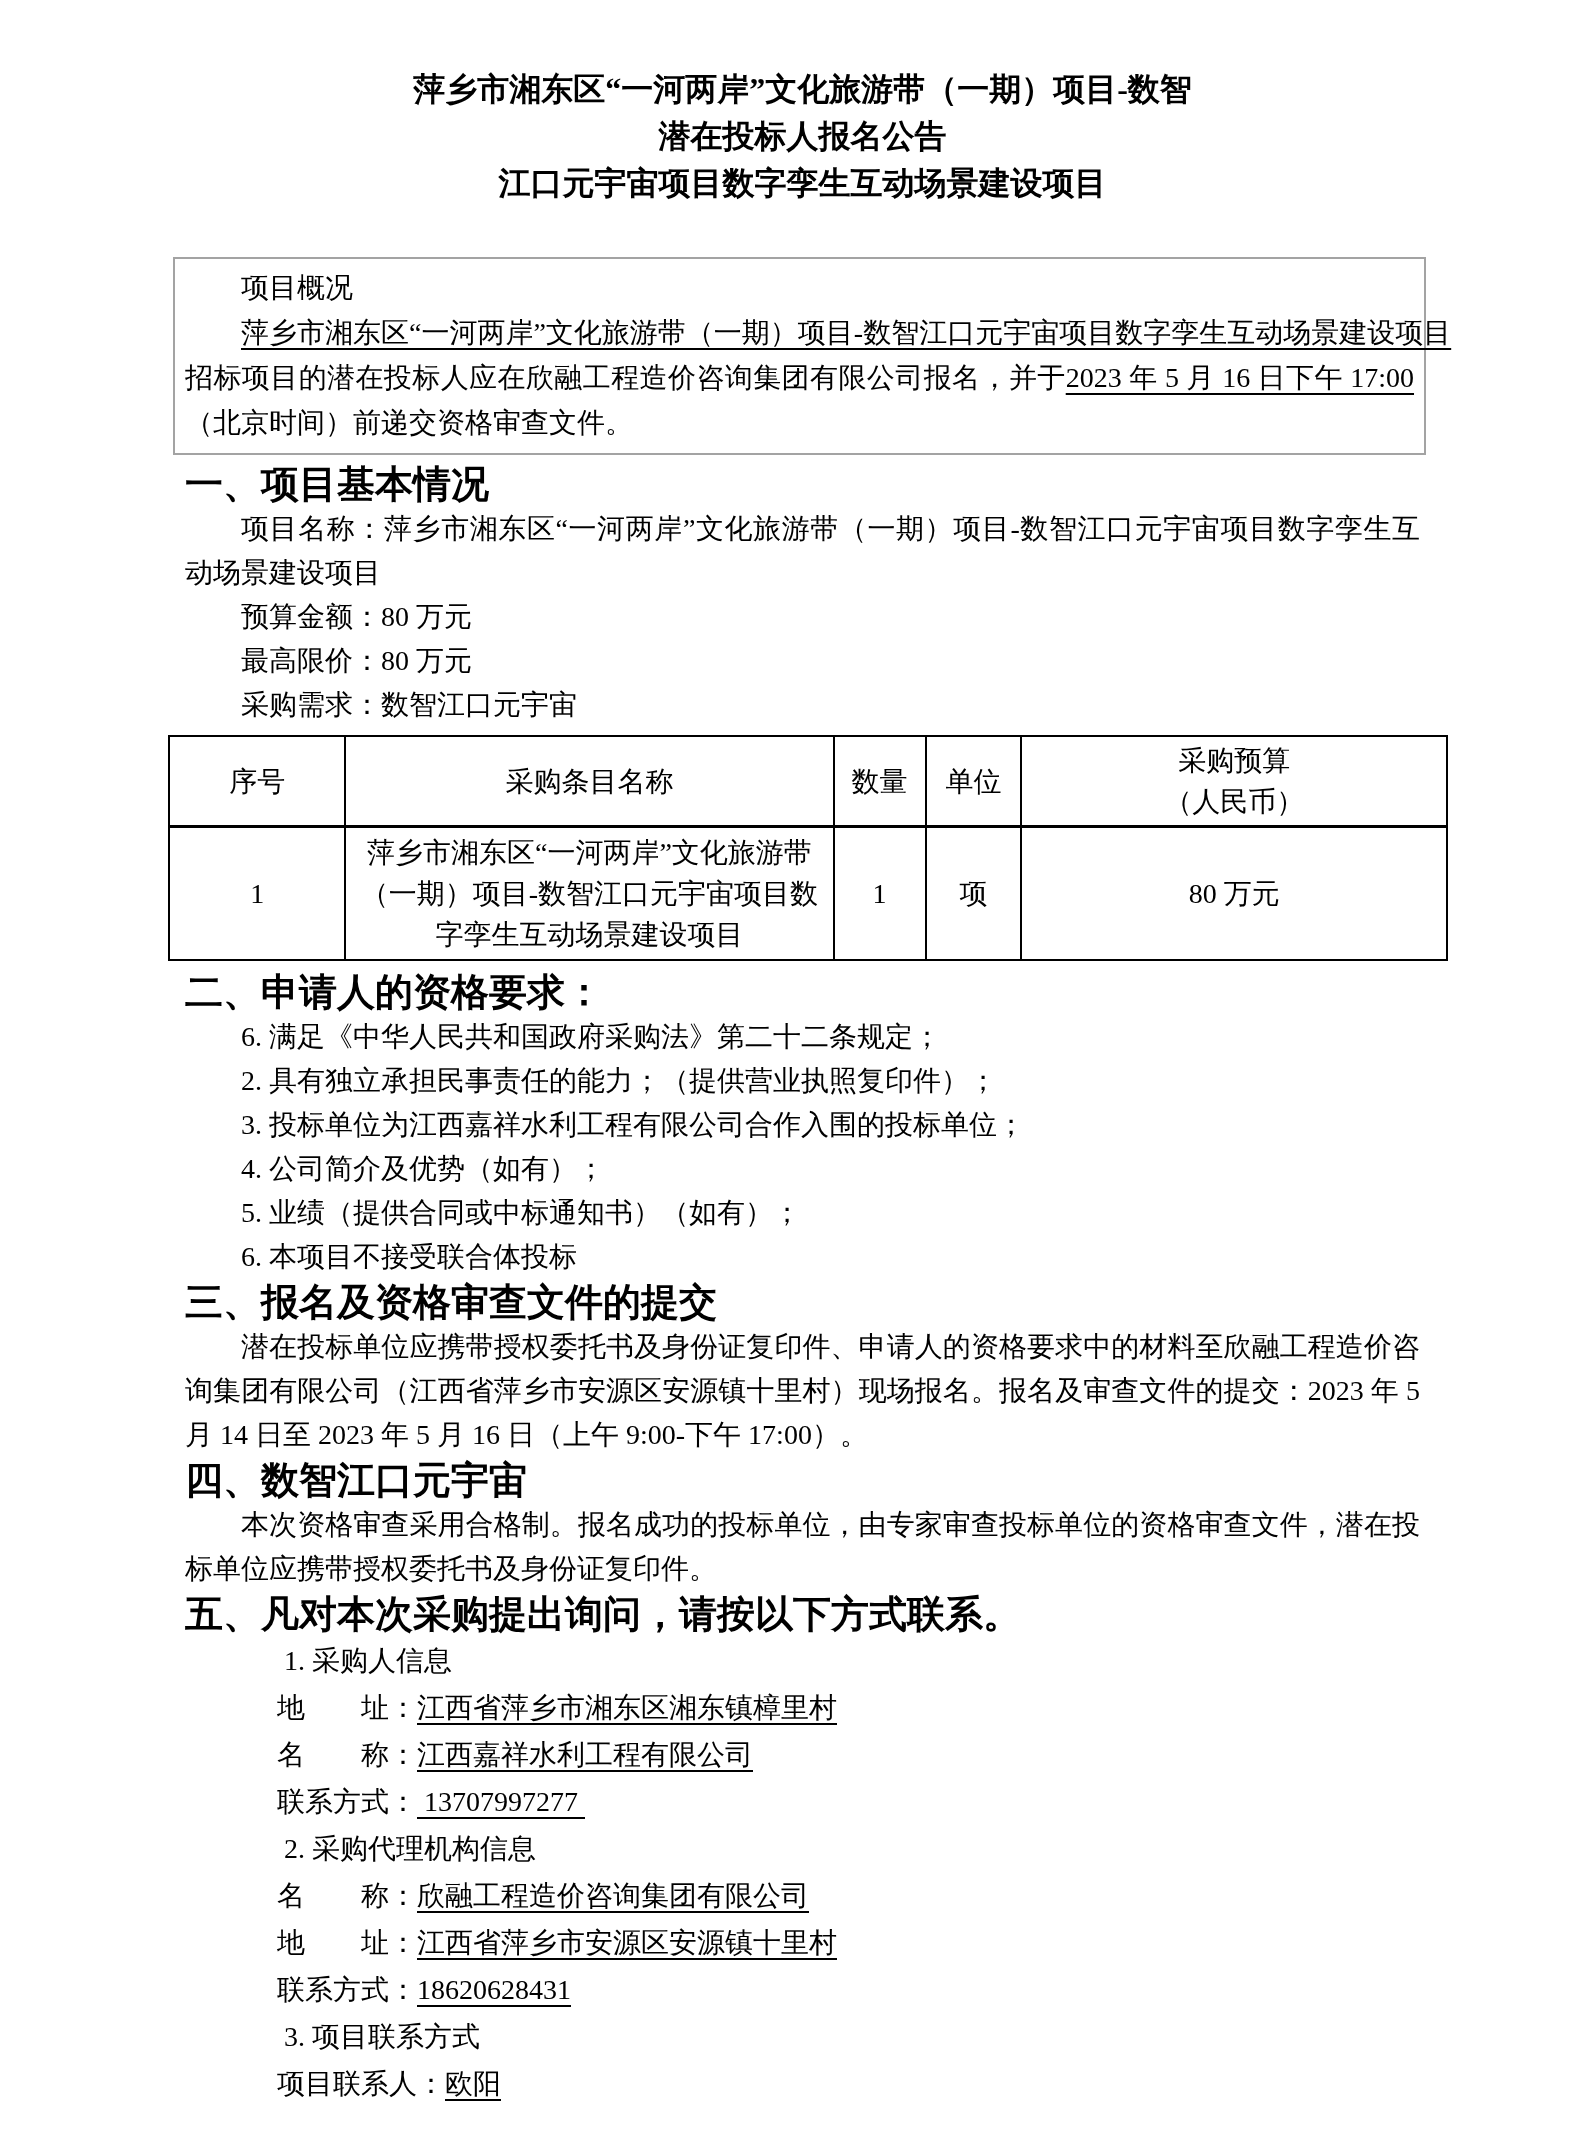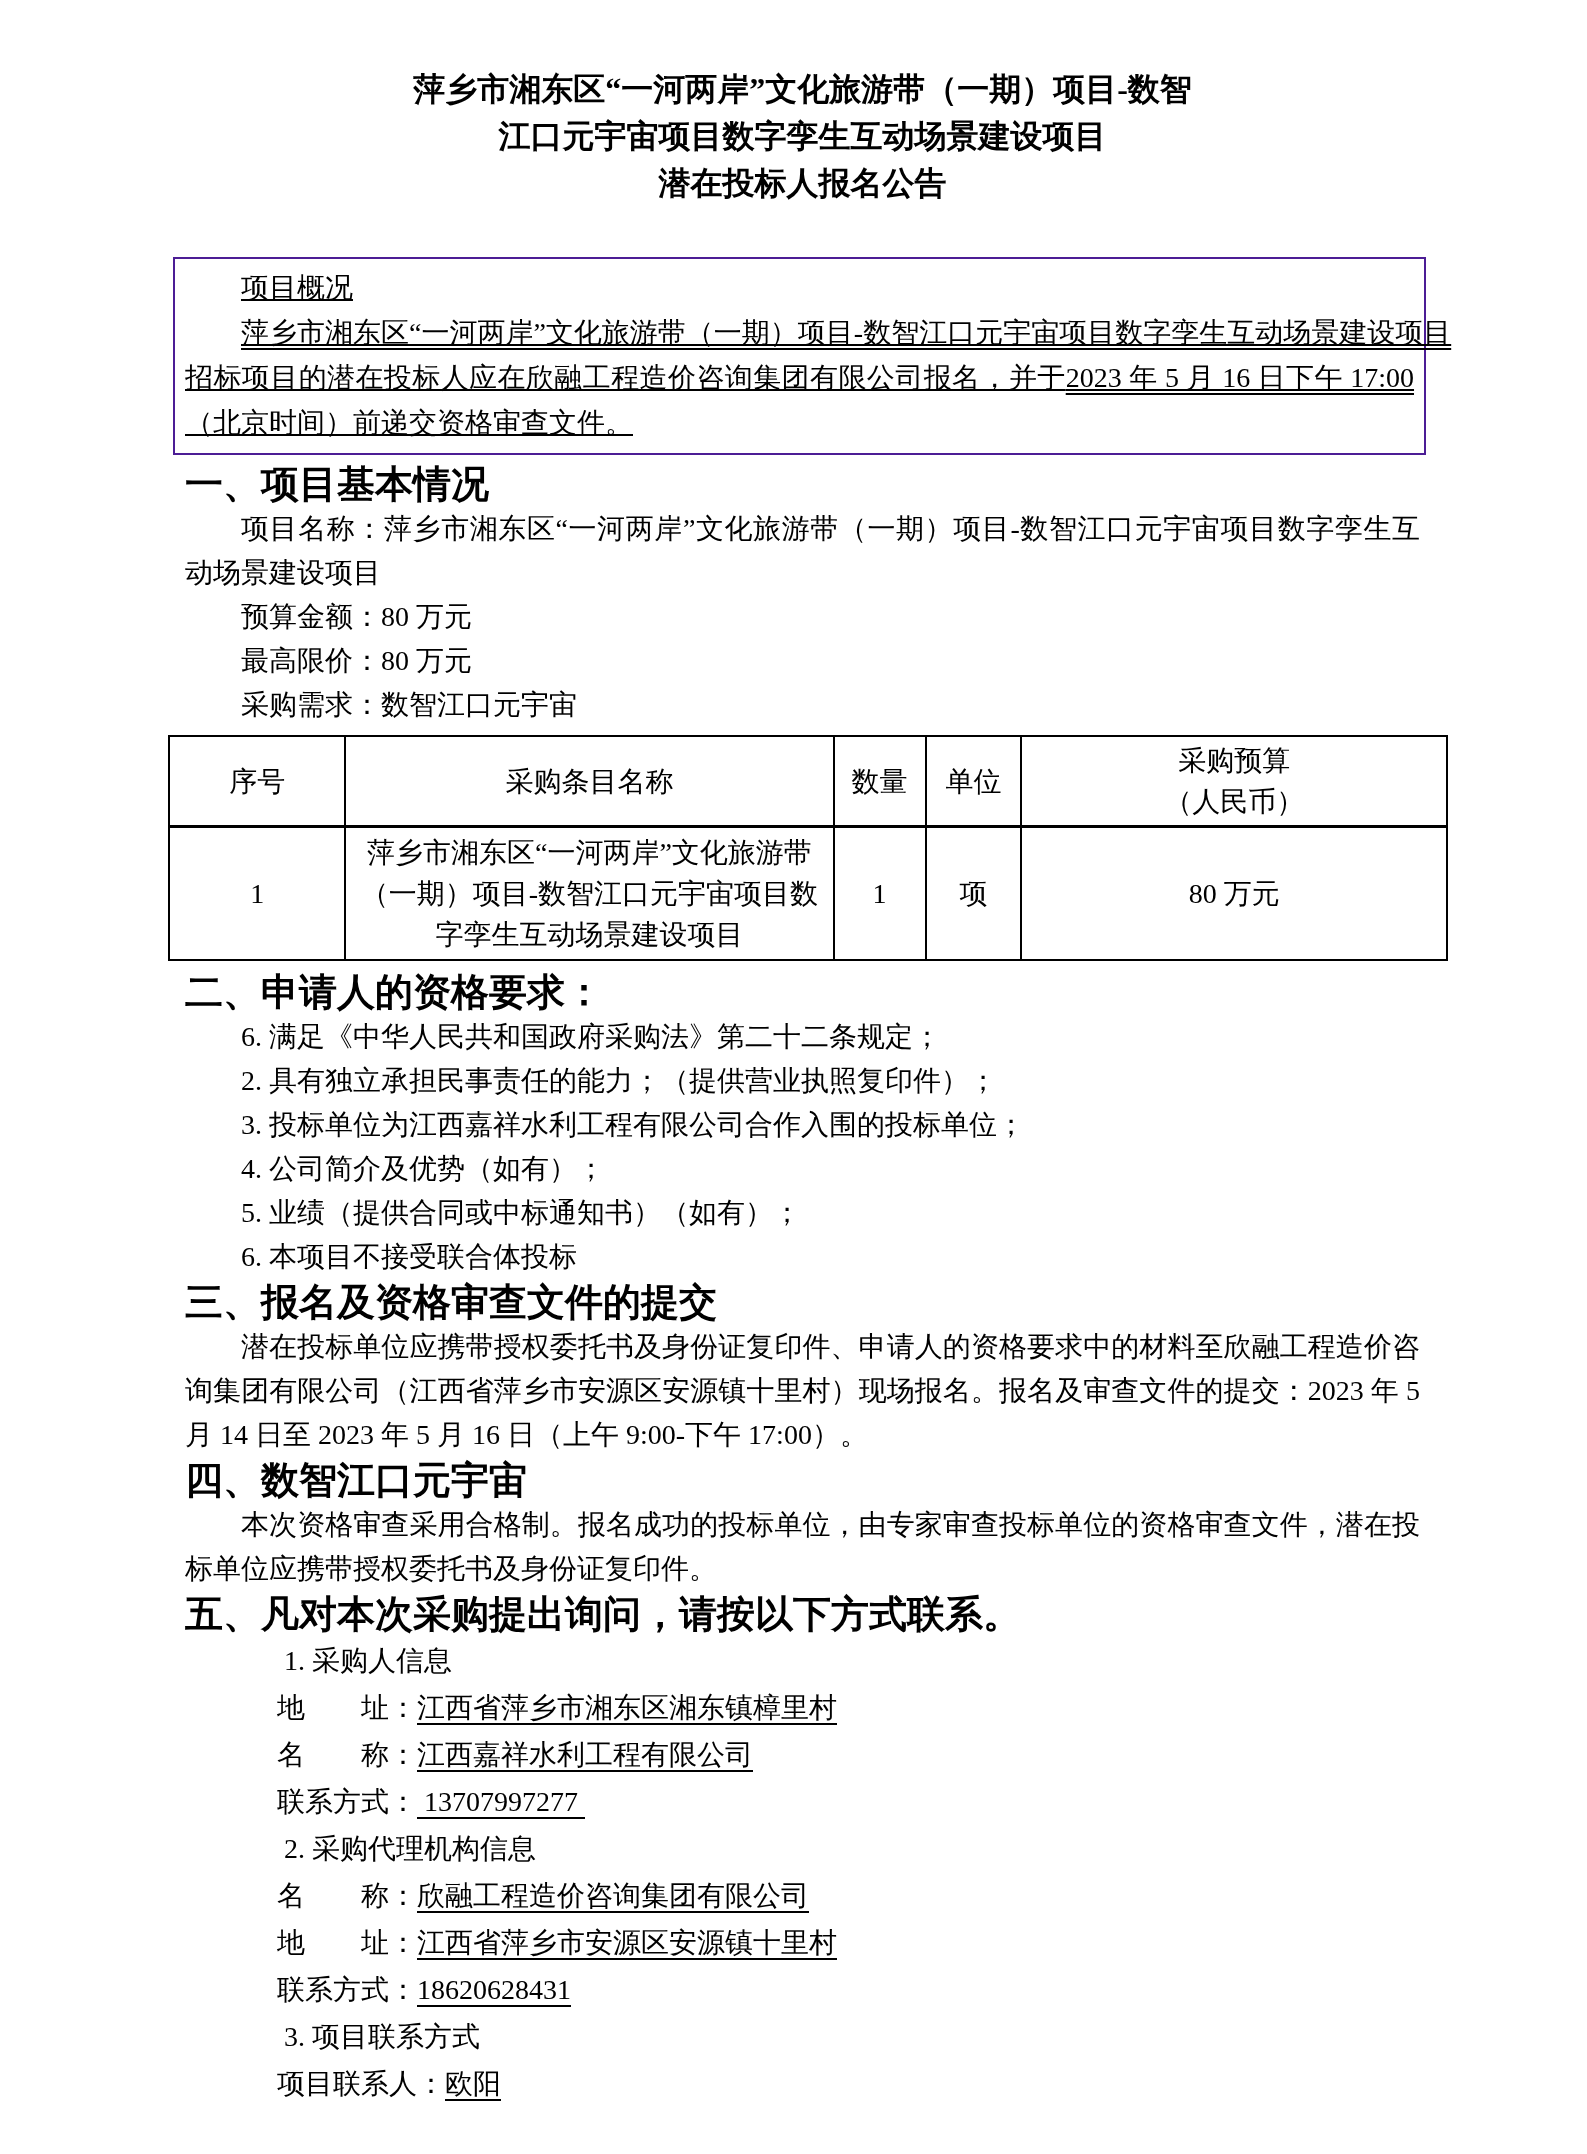--- a/index.html
+++ b/index.html
@@ -18,25 +18,24 @@
     overflow: hidden;
   }
   .doc-title {
     text-align: center;
     font-weight: bold;
     font-size: 32px;
     line-height: 47px;
     font-family: "Liberation Serif", "DejaVu Serif", serif;
   }
   .overview-box {
-    border: 2px solid #4c1d95;
+    border: 2px solid #a3a3a3;
     margin: 50px -6px 6px -12px;
     padding: 6px 10px 8px 10px;
     line-height: 45px;
-    text-decoration: underline;
   }
   .indent2 { text-indent: 2em; }
   .just { text-align: justify; }
   .u { text-decoration: underline; text-underline-offset: 6px; text-decoration-thickness: 2px; }
   .h {
     font-weight: bold;
     font-family: "Liberation Sans", "DejaVu Sans", sans-serif;
     font-size: 38px;
     line-height: 46px;
   }
@@ -56,22 +55,22 @@
   .contact-num  { padding-left: 99px; line-height: 47px; }
   .sp { white-space: pre; }
 </style>
 </head>
 <body>
 
 <div class="page">
 
   <div class="doc-title">
     <div>萍乡市湘东区“一河两岸”文化旅游带（一期）项目-数智</div>
+    <div>潜在投标人报名公告</div>
     <div>江口元宇宙项目数字孪生互动场景建设项目</div>
-    <div>潜在投标人报名公告</div>
   </div>
 
   <div class="overview-box">
     <div class="indent2">项目概况</div>
     <div class="indent2 just"><span class="u sp">萍乡市湘东区“一河两岸”文化旅游带（一期）项目-数智江口元宇宙项目数字孪生互动场景建设项目</span><span class="sp">招标项目的潜在投标人应在欣融工程造价咨询集团有限公司报名，并于</span><span class="u sp">2023 年 5 月 16 日下午 17:00</span><span class="sp">（北京时间）前递交资格审查文件。</span></div>
   </div>
 
   <div class="h">一、项目基本情况</div>
   <div class="indent2 just">项目名称：萍乡市湘东区“一河两岸”文化旅游带（一期）项目-数智江口元宇宙项目数字孪生互动场景建设项目</div>
   <div class="item">预算金额：80 万元</div>

